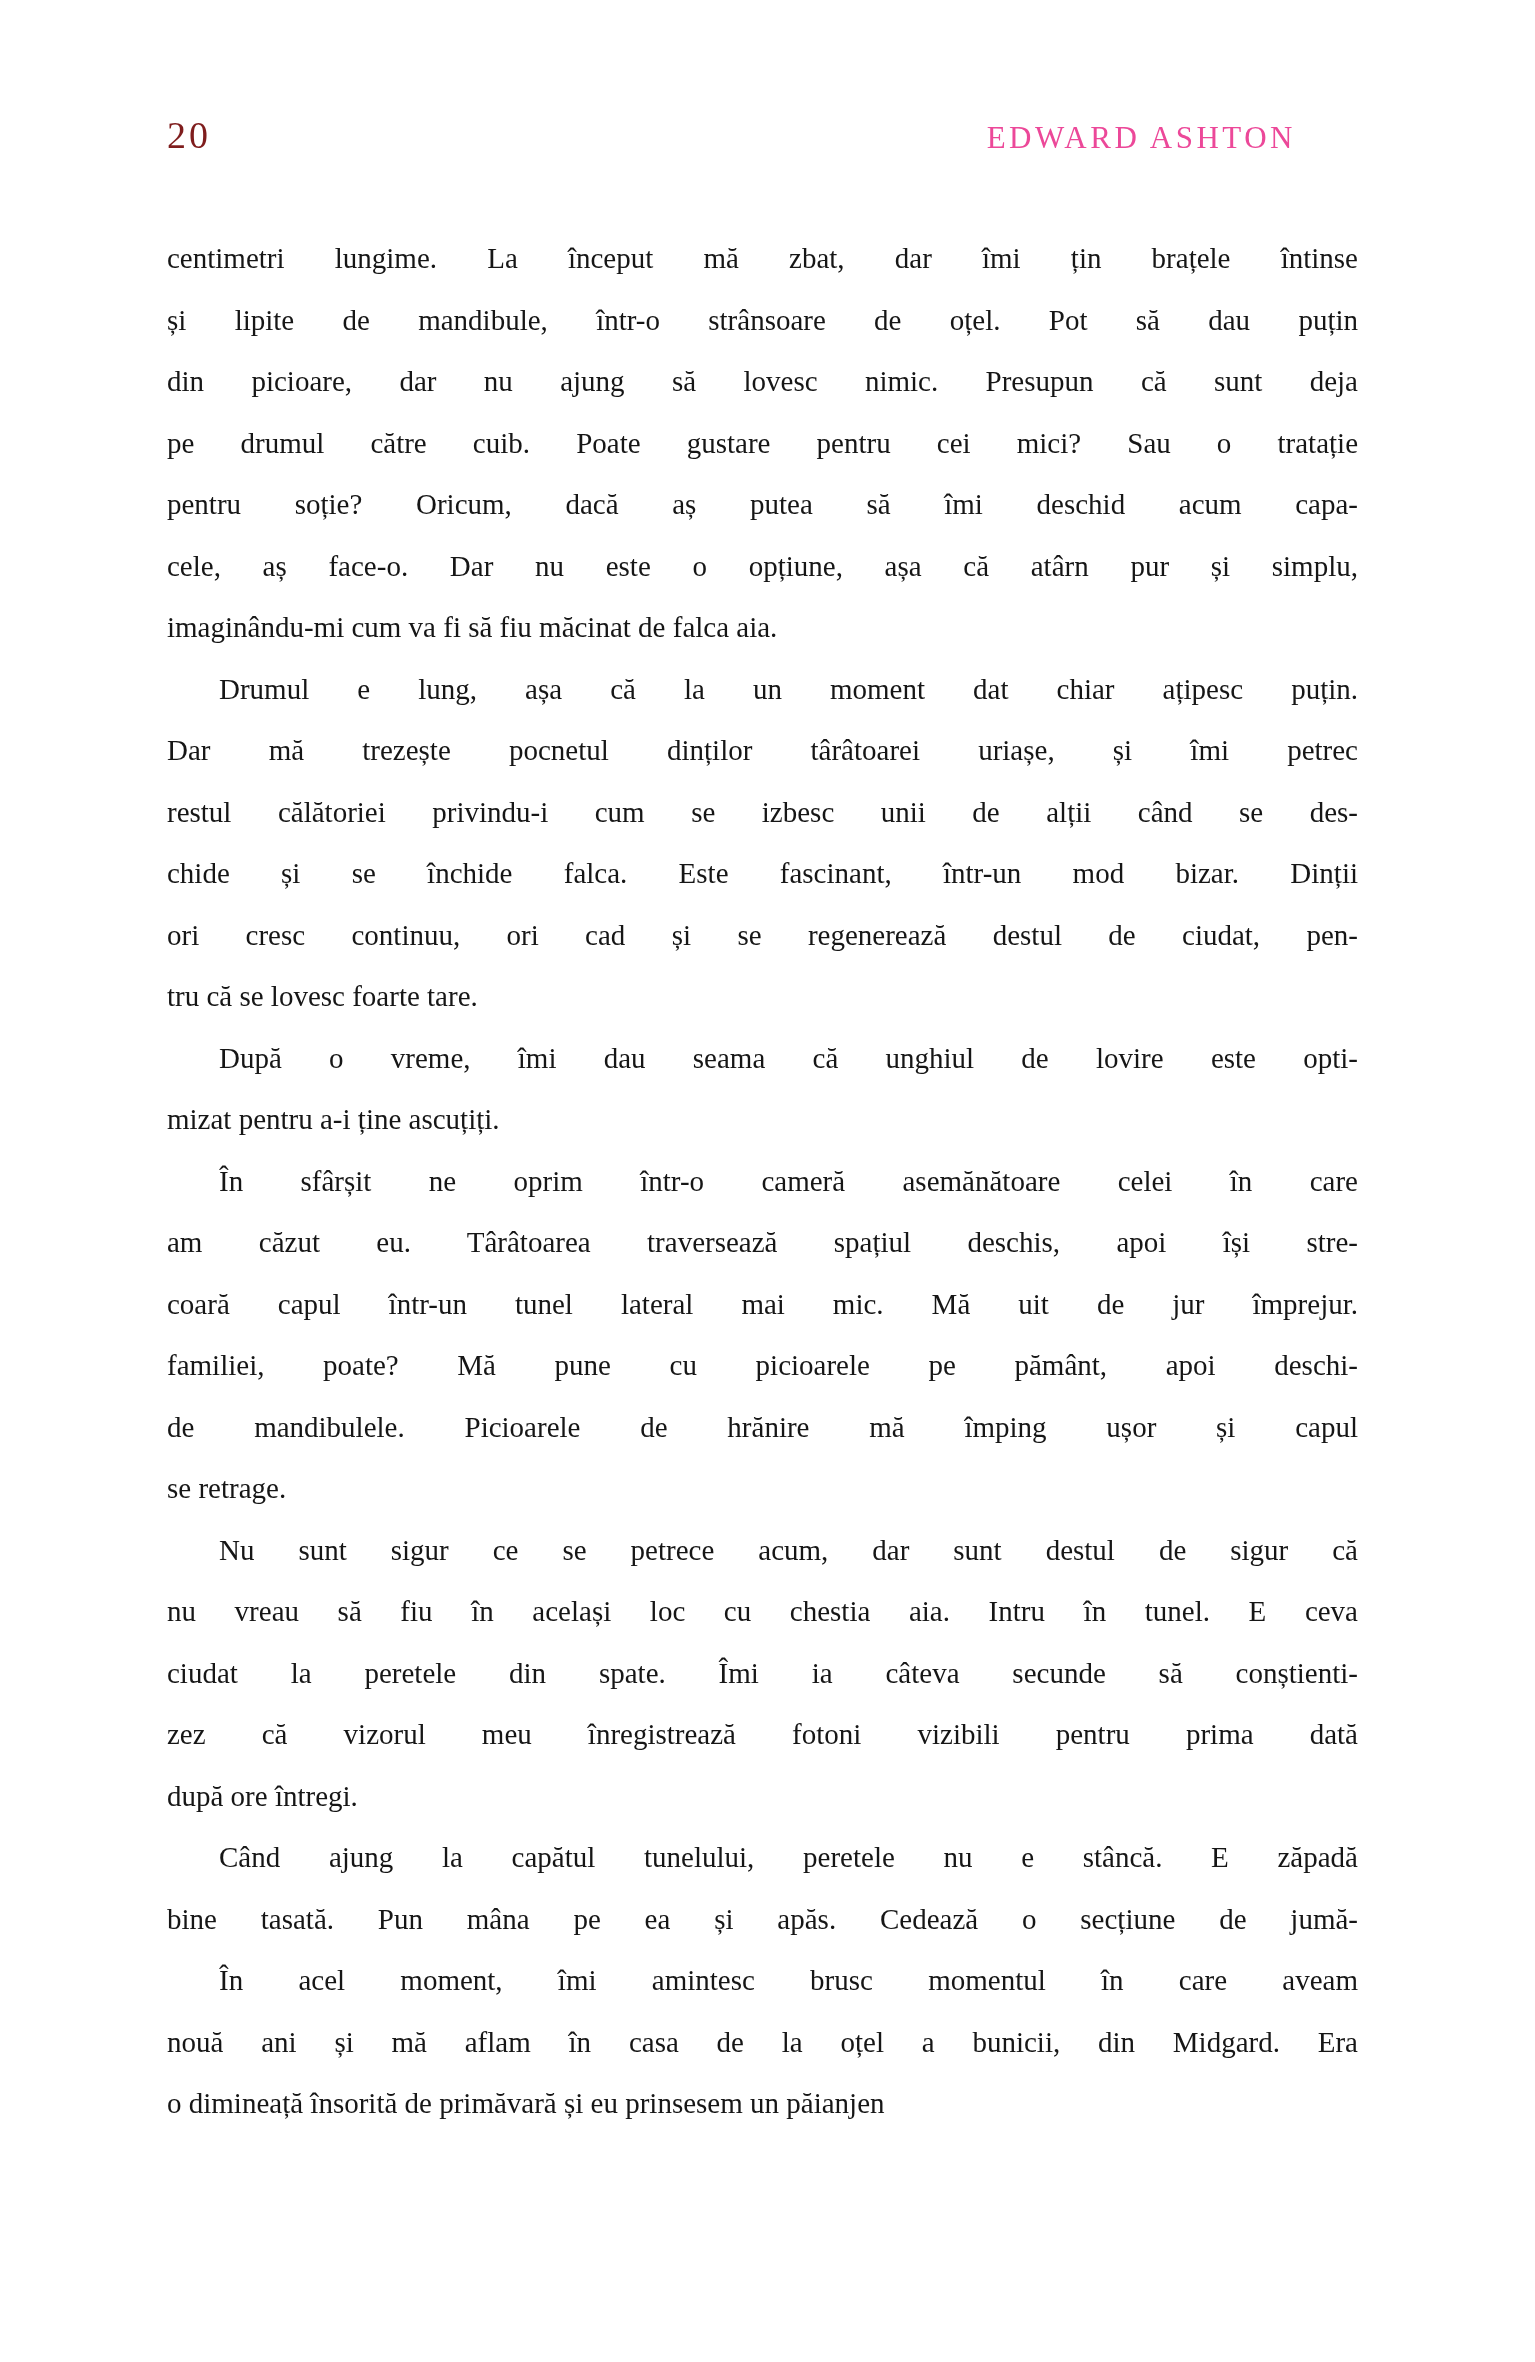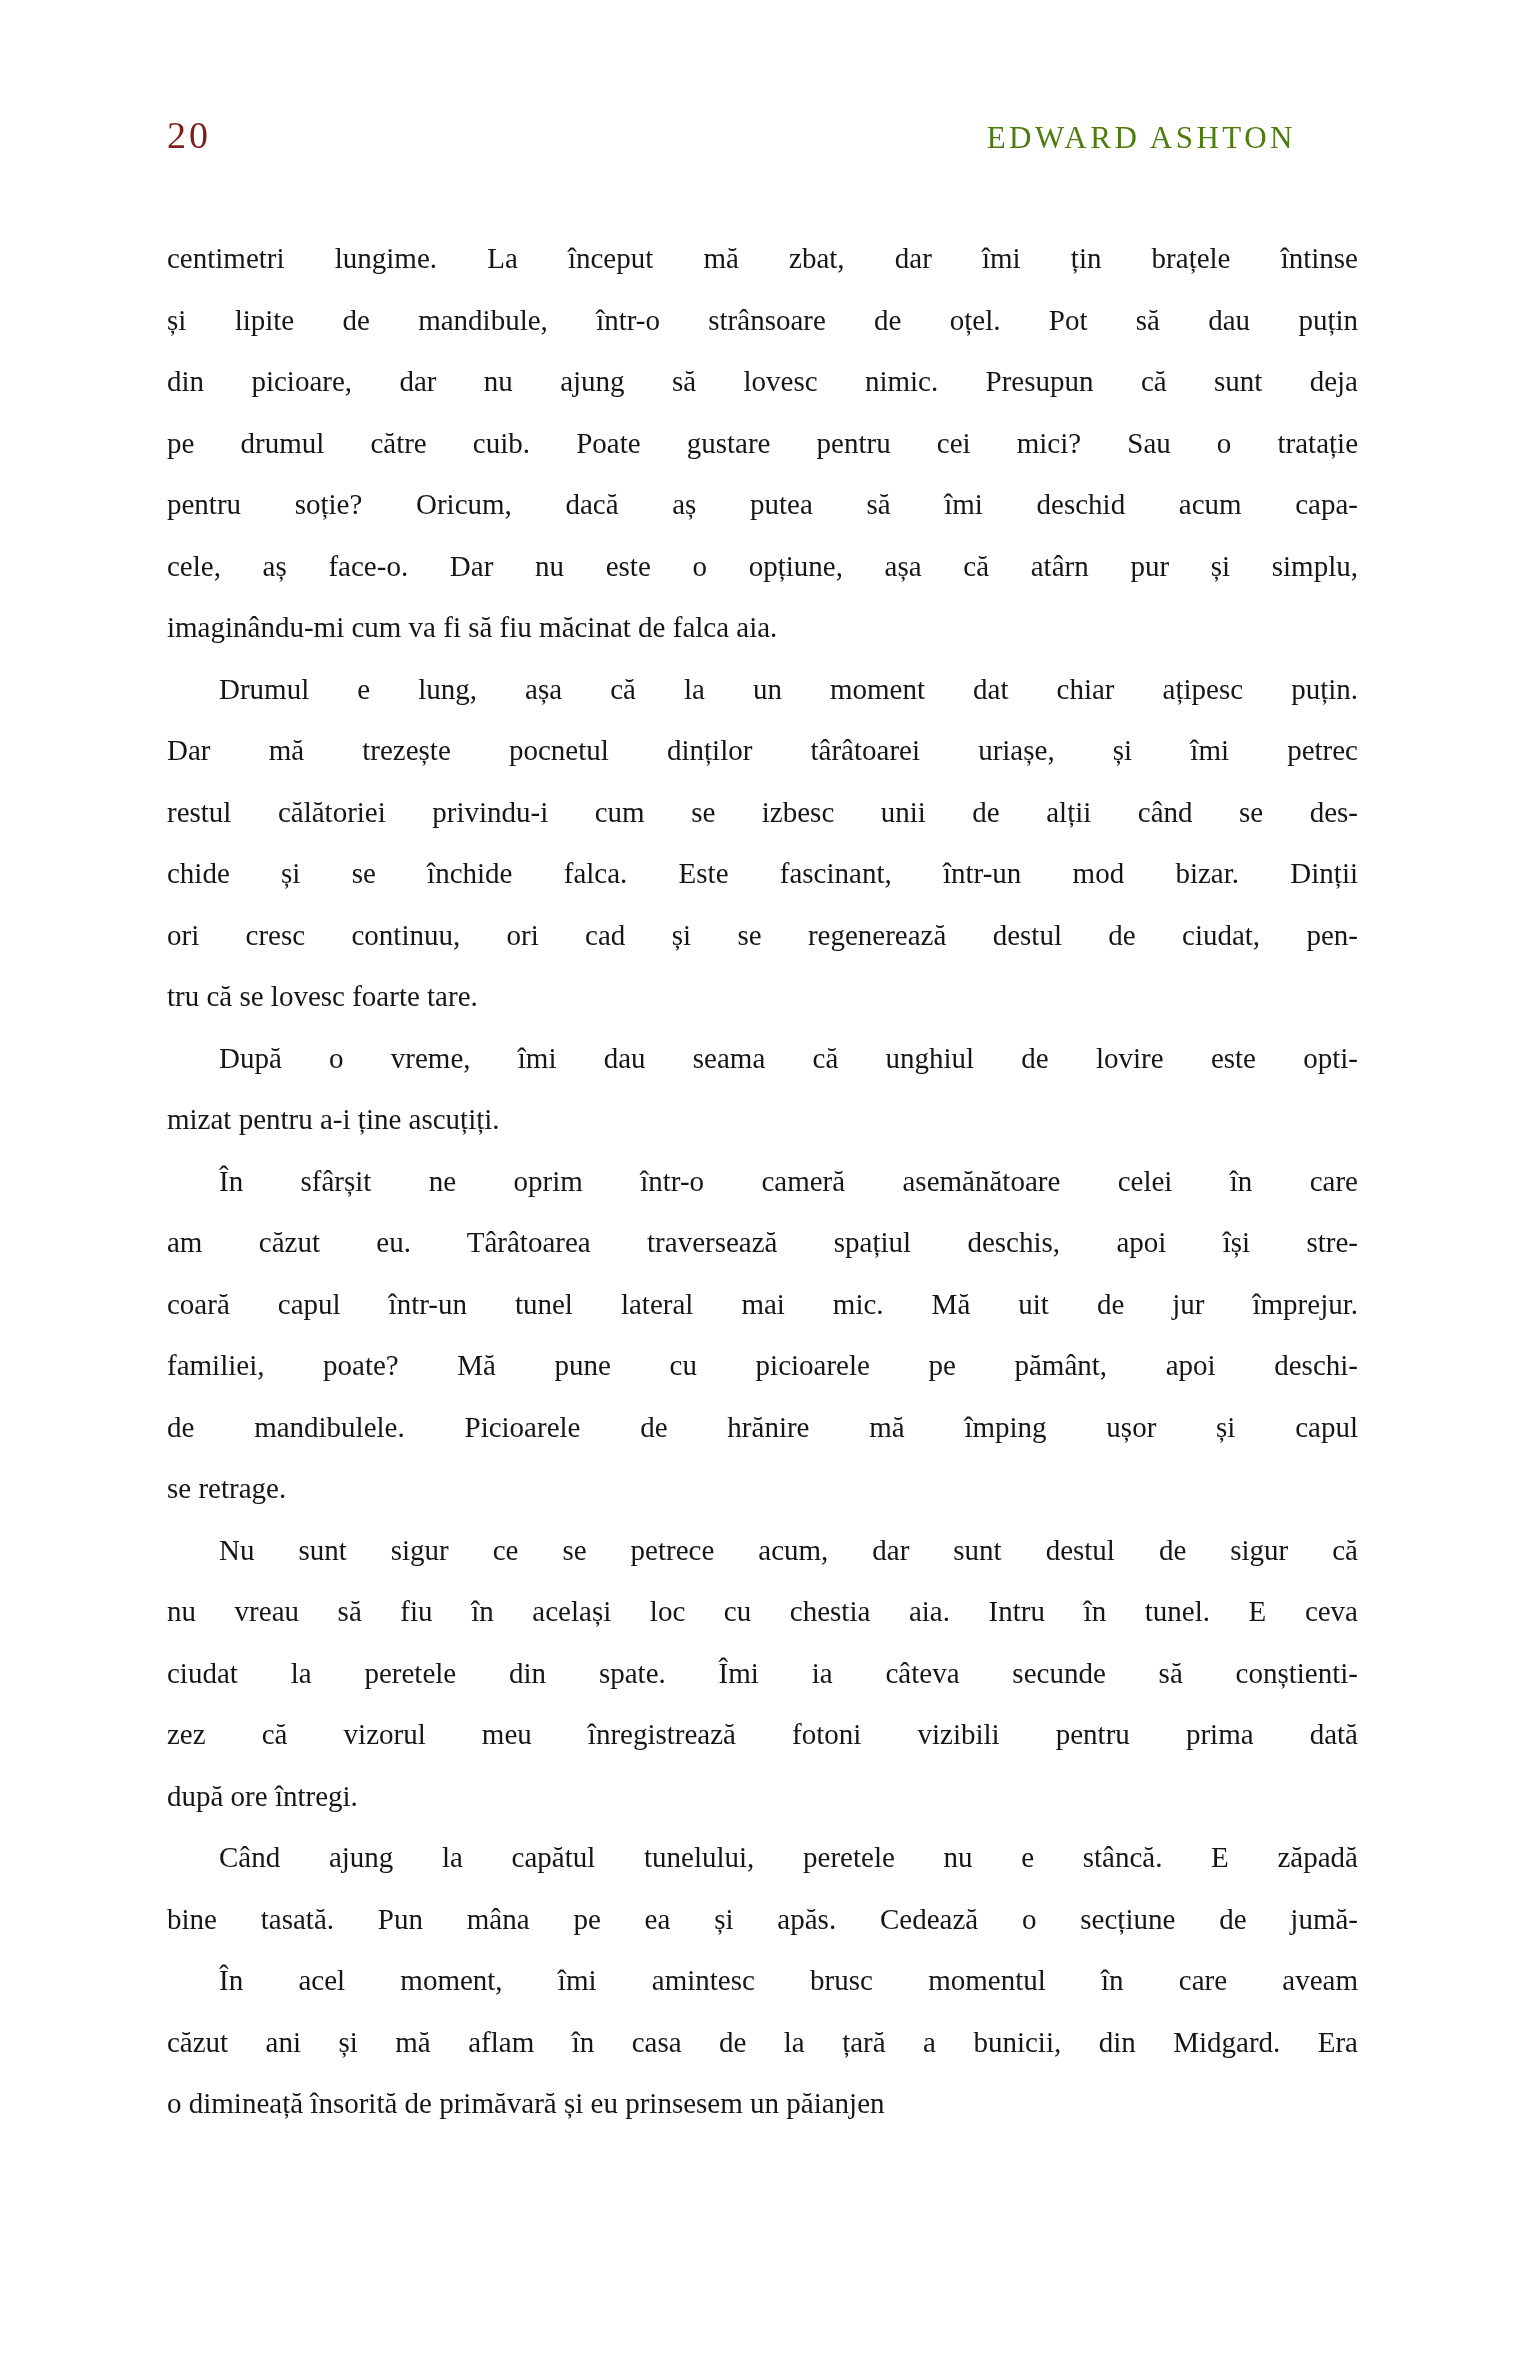--- a/index.html
+++ b/index.html
@@ -28,21 +28,21 @@
   }
   .folio {
     font-size: 38px;
     letter-spacing: 3px;
     color: #7f1d1d;
     line-height: 1;
   }
   .head-title {
     font-size: 31px;
     letter-spacing: 3.5px;
-    color: #4d7c0f;
+    color: #ec4899;
     line-height: 1;
     margin-right: 62px;
     font-variant: normal;
   }
   .body-text {
     position: absolute;
     top: 228px;
     left: 167px;
     width: 1191px;
     font-size: 29px;
@@ -107,17 +107,17 @@
         <div class="line">ciudat la peretele din spate. Îmi ia câteva secunde să conștienti-</div>
         <div class="line">zez că vizorul meu înregistrează fotoni vizibili pentru prima dată</div>
         <div class="line last">după ore întregi.</div>
       </div>
       <div class="para">
         <div class="line indent">Când ajung la capătul tunelului, peretele nu e stâncă. E zăpadă</div>
         <div class="line">bine tasată. Pun mâna pe ea și apăs. Cedează o secțiune de jumă-</div>
       </div>
       <div class="para">
         <div class="line indent">În acel moment, îmi amintesc brusc momentul în care aveam</div>
-        <div class="line">căzut ani și mă aflam în casa de la țară a bunicii, din Midgard. Era</div>
+        <div class="line">nouă ani și mă aflam în casa de la oțel a bunicii, din Midgard. Era</div>
         <div class="line last">o dimineață însorită de primăvară și eu prinsesem un păianjen</div>
       </div>
     </div>
 </div>
 
 </body></html>

